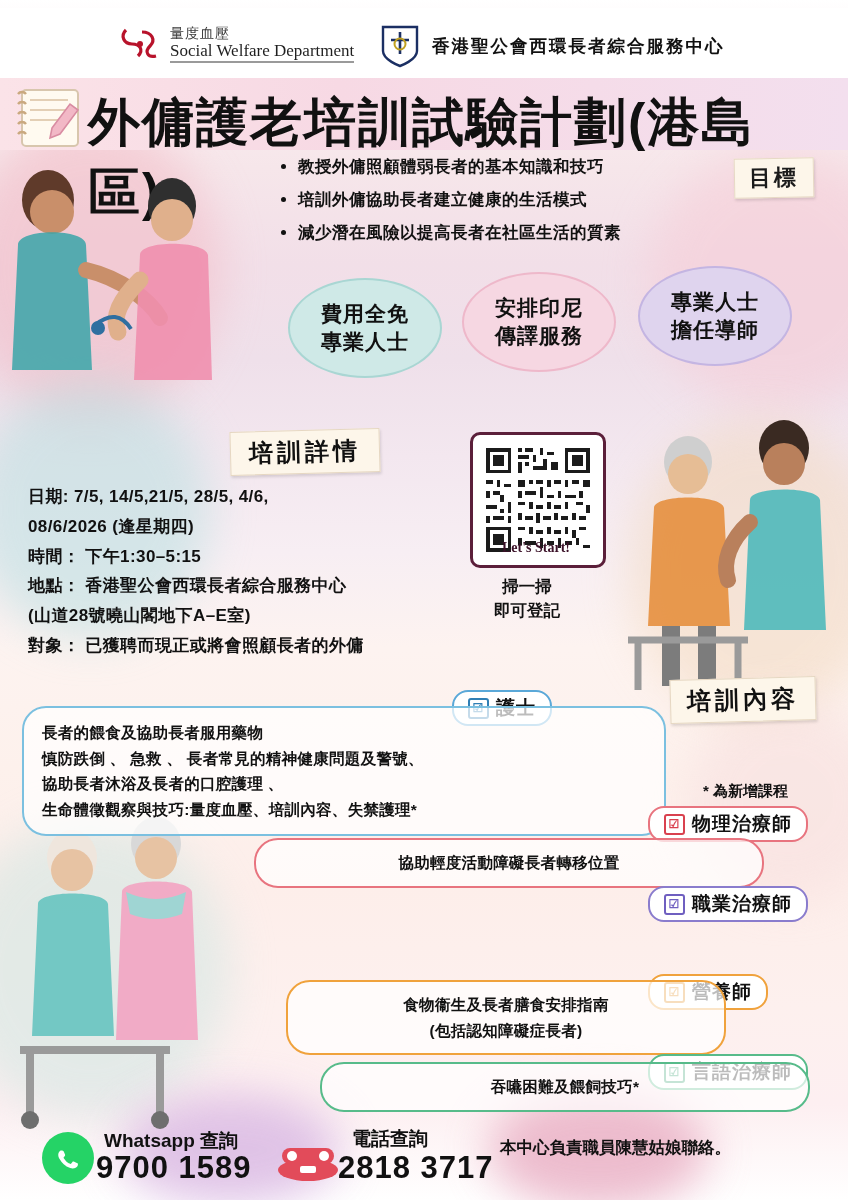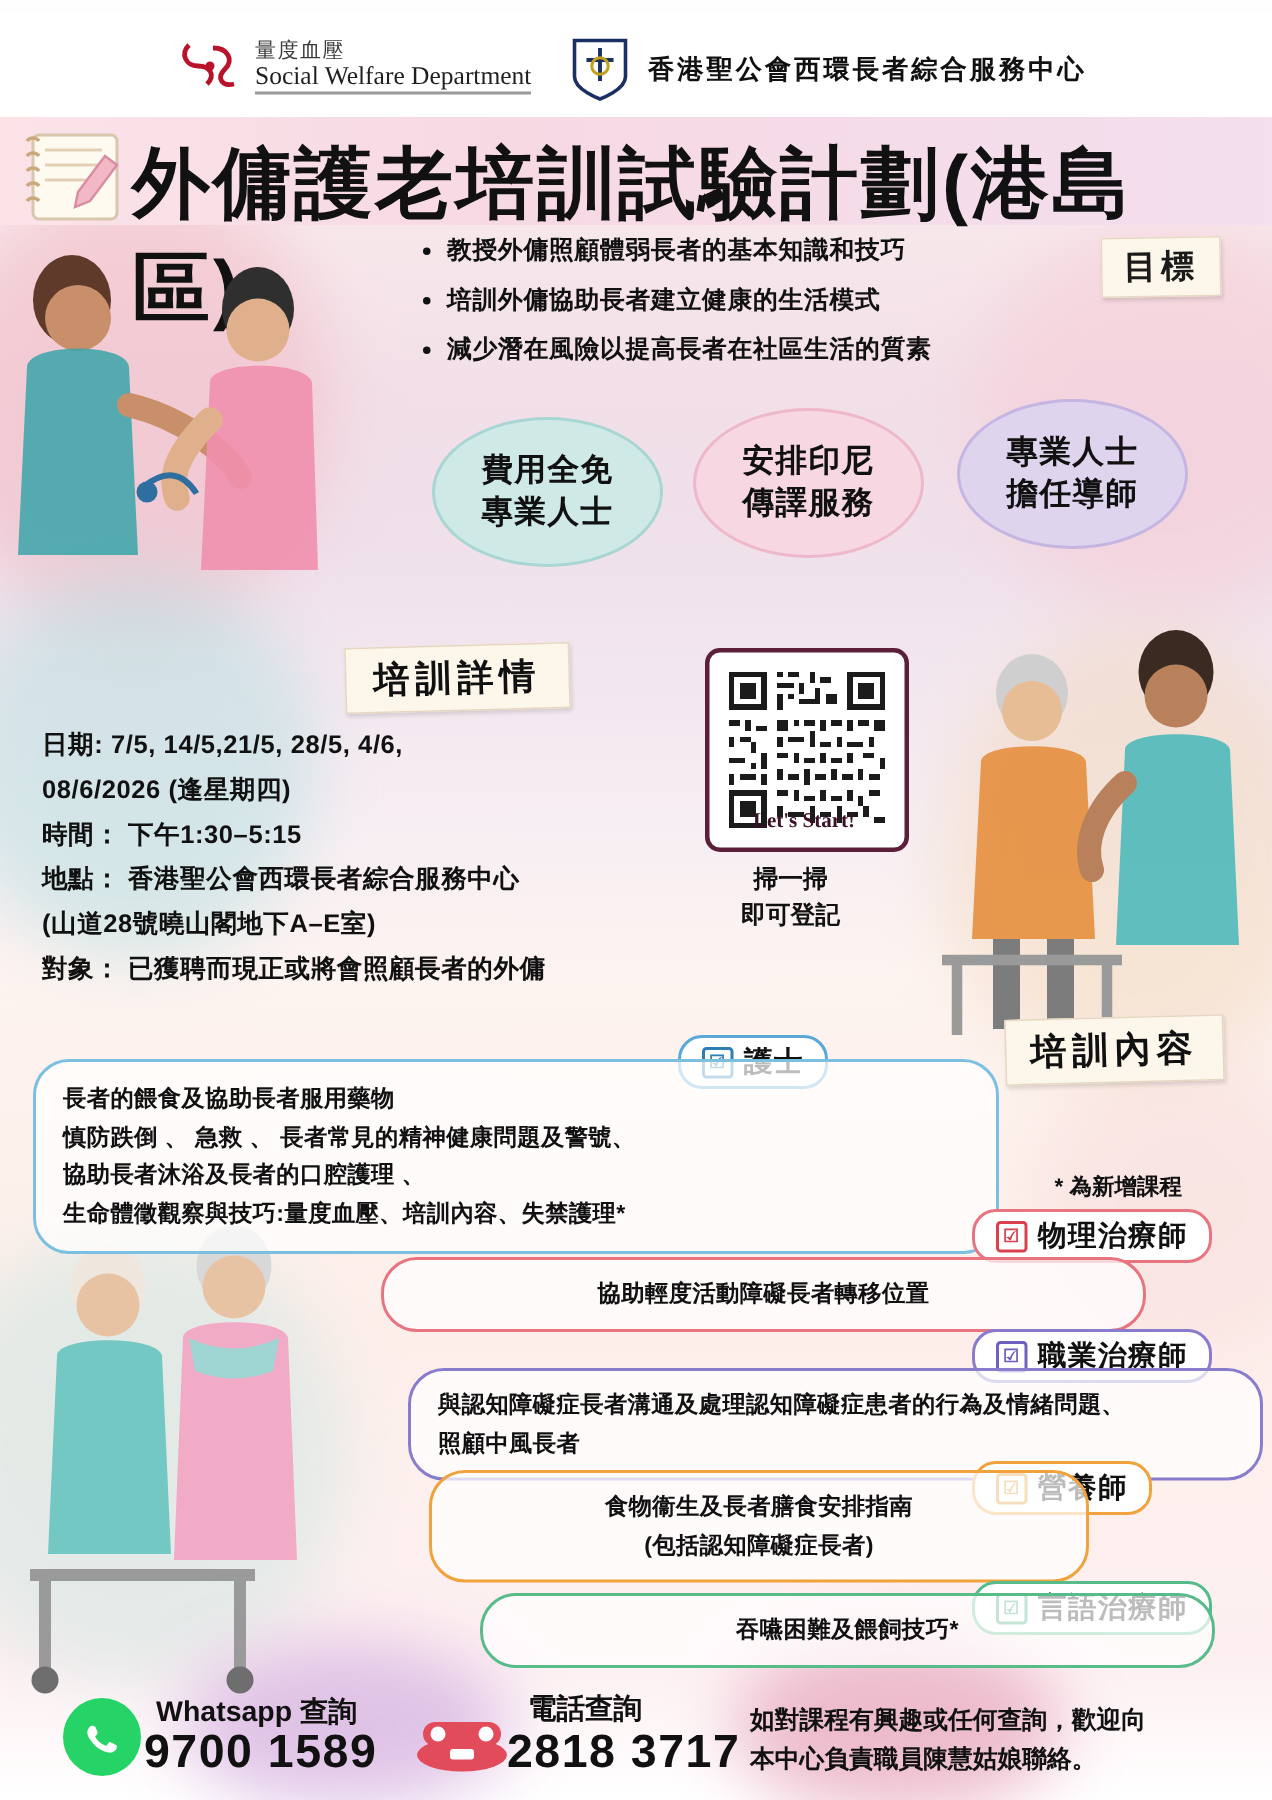--- a/index.html
+++ b/index.html
@@ -365,22 +365,20 @@
   <div class="pill p-pt">
     <span class="box">☑</span>
     <span>物理治療師</span>
   </div>
   <div class="cbox c-pt" style="white-space:pre-line">協助輕度活動障礙長者轉移位置</div>
 
   <div class="pill p-ot">
     <span class="box">☑</span>
     <span>職業治療師</span>
   </div>
-  <div class="cbox c-ot" style="white-space:pre-line">與認知障礙症長者溝通及處理認知障礙症患者的行為及情緒問題、
-照顧中風長者</div>
 
   <div class="pill p-diet">
     <span class="box">☑</span>
     <span>營養師</span>
   </div>
   <div class="cbox c-diet" style="white-space:pre-line">食物衞生及長者膳食安排指南
 (包括認知障礙症長者)</div>
 
   <div class="pill p-slt">
     <span class="box">☑</span>
@@ -404,17 +402,16 @@
       <rect x="6" y="8" width="52" height="16" rx="8" fill="#e24b5a"></rect>
       <circle cx="16" cy="16" r="5" fill="#fff"></circle>
         <circle cx="48" cy="16" r="5" fill="#fff"></circle>
       <rect x="24" y="26" width="16" height="7" rx="2" fill="#fff"></rect>
     </svg>
   </div>
   <div class="tel-label">電話查詢</div>
   <div class="tel-num">2818 3717</div>
 
   <div class="enquiry">
-    <div>如對課程有興趣或任何查詢，歡迎向</div>
     <div>本中心負責職員陳慧姑娘聯絡。</div>
   </div>
 
 </div>
 
 </body></html>

